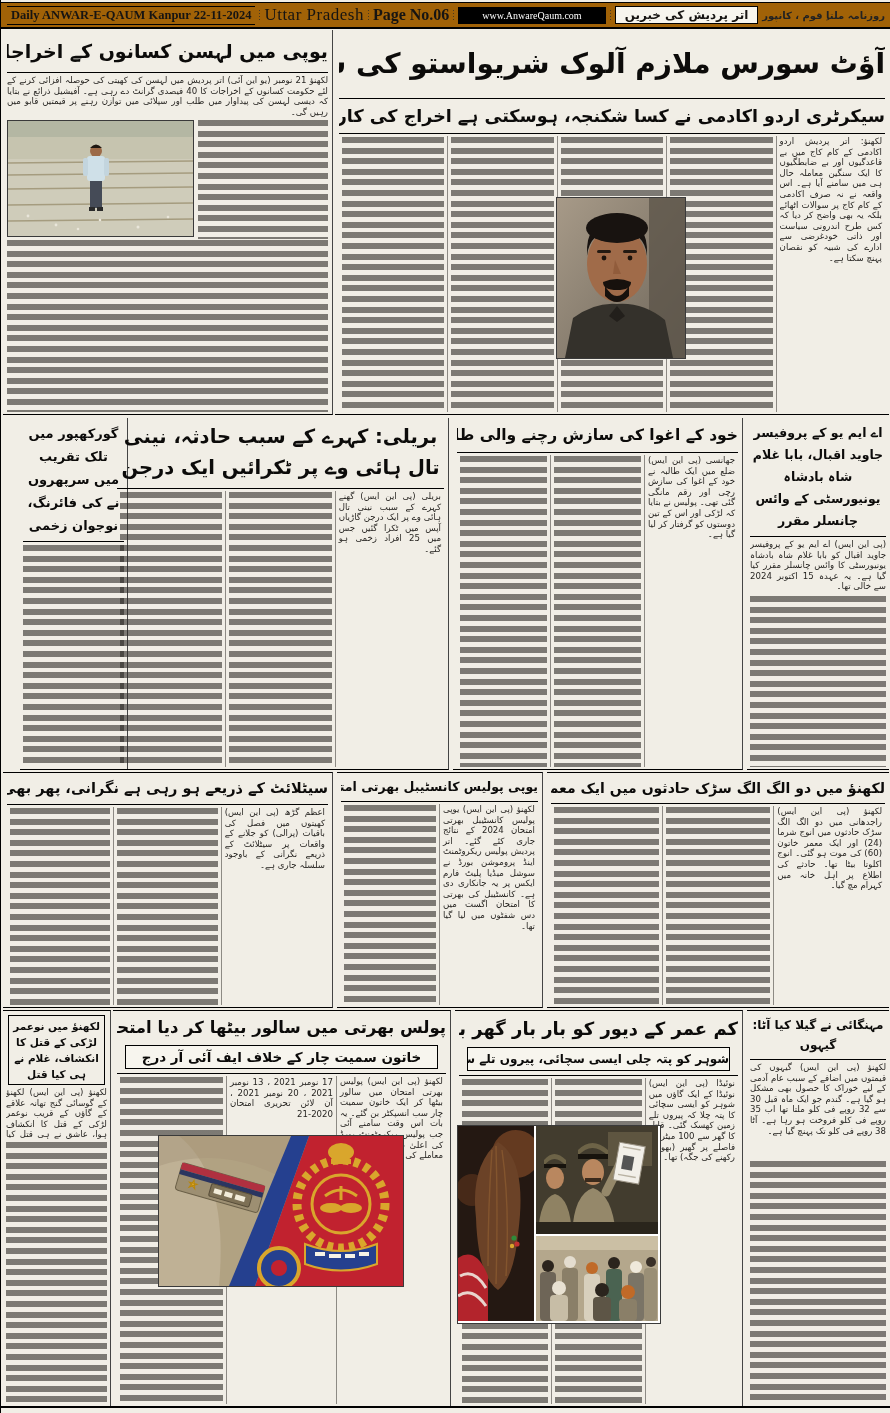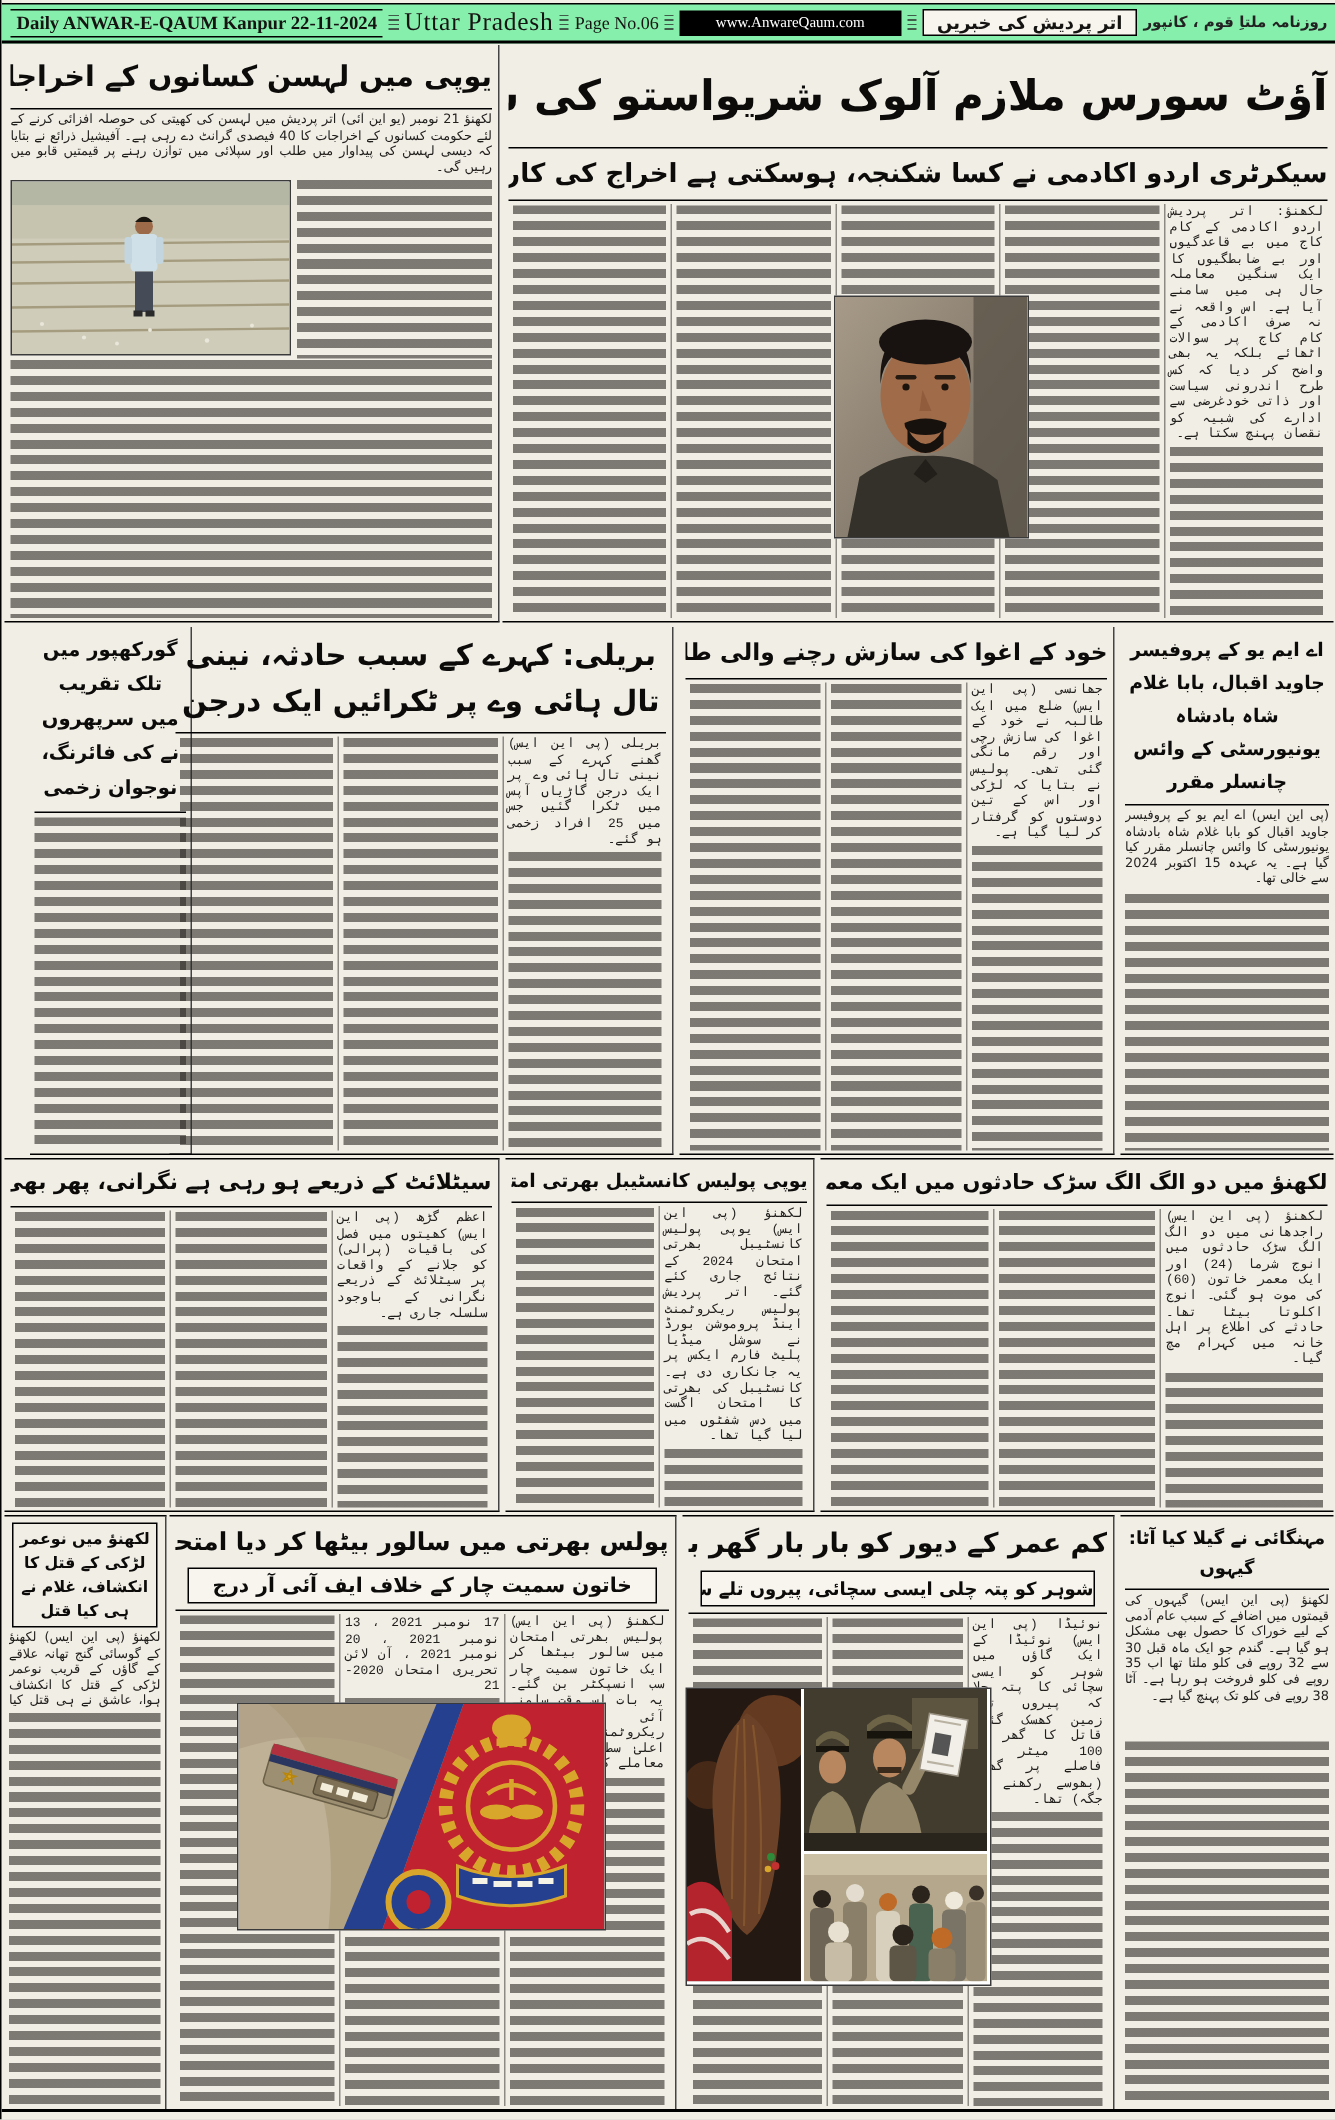--- a/index.html
+++ b/index.html
@@ -4,26 +4,26 @@
 <style>
   html,body{margin:0;padding:0;background:#d8d5cd;}
   #page{position:relative;width:890px;height:1413px;margin:0 auto;background:#f1eee6;
         border-left:1px solid #000;border-right:1px solid #000;overflow:hidden;
         font-family:"DejaVu Sans",sans-serif;color:#161412;}
   .region{position:absolute;box-sizing:border-box;overflow:hidden;}
   .rtl{direction:rtl;}
   .rule{border-top:1px solid #000;margin:2px 0;}
   
   .masthead{position:absolute;left:0;top:2px;width:890px;height:27px;box-sizing:border-box;
-            border-top:1px solid #000;border-bottom:2px solid #000;background:#86efac;
+            border-top:1px solid #000;border-bottom:2px solid #000;background:#a16207;
             display:flex;align-items:center;padding:0 6px;gap:4px;}
   .mh-stripes{flex:1;height:11px;background:repeating-linear-gradient(to bottom,#2a2a2a 0 1px,transparent 1px 3px);opacity:.75;}
   .mh-left{font-family:"Liberation Serif",serif;font-weight:bold;font-size:12.5px;white-space:nowrap;border-top:1px solid #000;border-bottom:1px solid #000;padding:1px 4px;}
   .mh-region{font-family:"Liberation Serif",serif;font-size:17px;white-space:nowrap;letter-spacing:.5px;}
-  .mh-page{font-family:"Liberation Serif",serif;font-size:12px;font-weight:normal;white-space:nowrap;}
+  .mh-page{font-family:"Liberation Serif",serif;font-size:16px;font-weight:bold;white-space:nowrap;}
   .mh-url{background:#000;color:#fff;font-size:10px;padding:3px 24px;white-space:nowrap;font-family:"Liberation Serif",serif;}
   .mh-sec{border:1px solid #000;font-weight:bold;font-size:12px;padding:1px 9px;white-space:nowrap;background:#f7f5ee;}
   .mh-paper{font-size:10px;white-space:nowrap;font-weight:bold;color:#222;}
   
   .hl{font-weight:bold;text-align:center;direction:rtl;color:#0c0b0a;overflow:hidden;margin:0;}
   .nowrap{white-space:nowrap;}
   .h-a{font-size:19px;line-height:38px;}
   .h-main{font-size:28px;line-height:64px;letter-spacing:-.3px;}
   .h-main-sub{font-size:17.5px;line-height:30px;}
   .h-c{font-size:13px;line-height:23px;padding:2px 2px;}
@@ -34,21 +34,21 @@
   .h-h{font-size:12.5px;line-height:24px;}
   .h-i{font-size:14px;line-height:26px;}
   .h-j{font-size:10.5px;line-height:16px;border:1px solid #000;margin:2px 2px;padding:2px 2px;}
   .h-k{font-size:16.5px;line-height:30px;}
   .h-sub-box{font-size:13.5px;line-height:22px;border:1px solid #000;margin:2px 8px;background:#f7f5ee;}
   .h-l{font-size:18px;line-height:32px;}
   .h-m{font-size:12px;line-height:20px;padding:2px 1px;}
   
   .bodyflex{display:flex;flex-direction:column;}
   .cols{display:flex;direction:rtl;flex:1;min-height:0;}
-  .col{flex:1;padding:0 3px;display:flex;flex-direction:column;min-width:0;font-family:Liberation Mono, monospace;}
+  .col{flex:1;padding:0 3px;display:flex;flex-direction:row;min-width:0;}
   .col + .col{border-right:1px solid #8d8a84;}
   .lede{font-size:8.6px;line-height:10.6px;text-align:justify;direction:rtl;margin:0 0 2px 0;color:#211f1c;}
   .sim{background:repeating-linear-gradient(to bottom,rgba(40,37,33,.58) 0 6px,transparent 6px 10.6px);}
   .fill{flex:1;min-height:14px;margin-top:1px;}
   .datesline{font-size:8.6px;line-height:10.6px;direction:rtl;text-align:justify;margin:1px 0;color:#211f1c;}
   
   .photo{margin:0;border:1px solid #3a3a3a;background:#fff;overflow:hidden;}
   .photo svg{display:block;}
   
   .bR{border-right:1px solid #444;} .bB{border-bottom:1px solid #000;} .bT{border-top:1px solid #000;}

